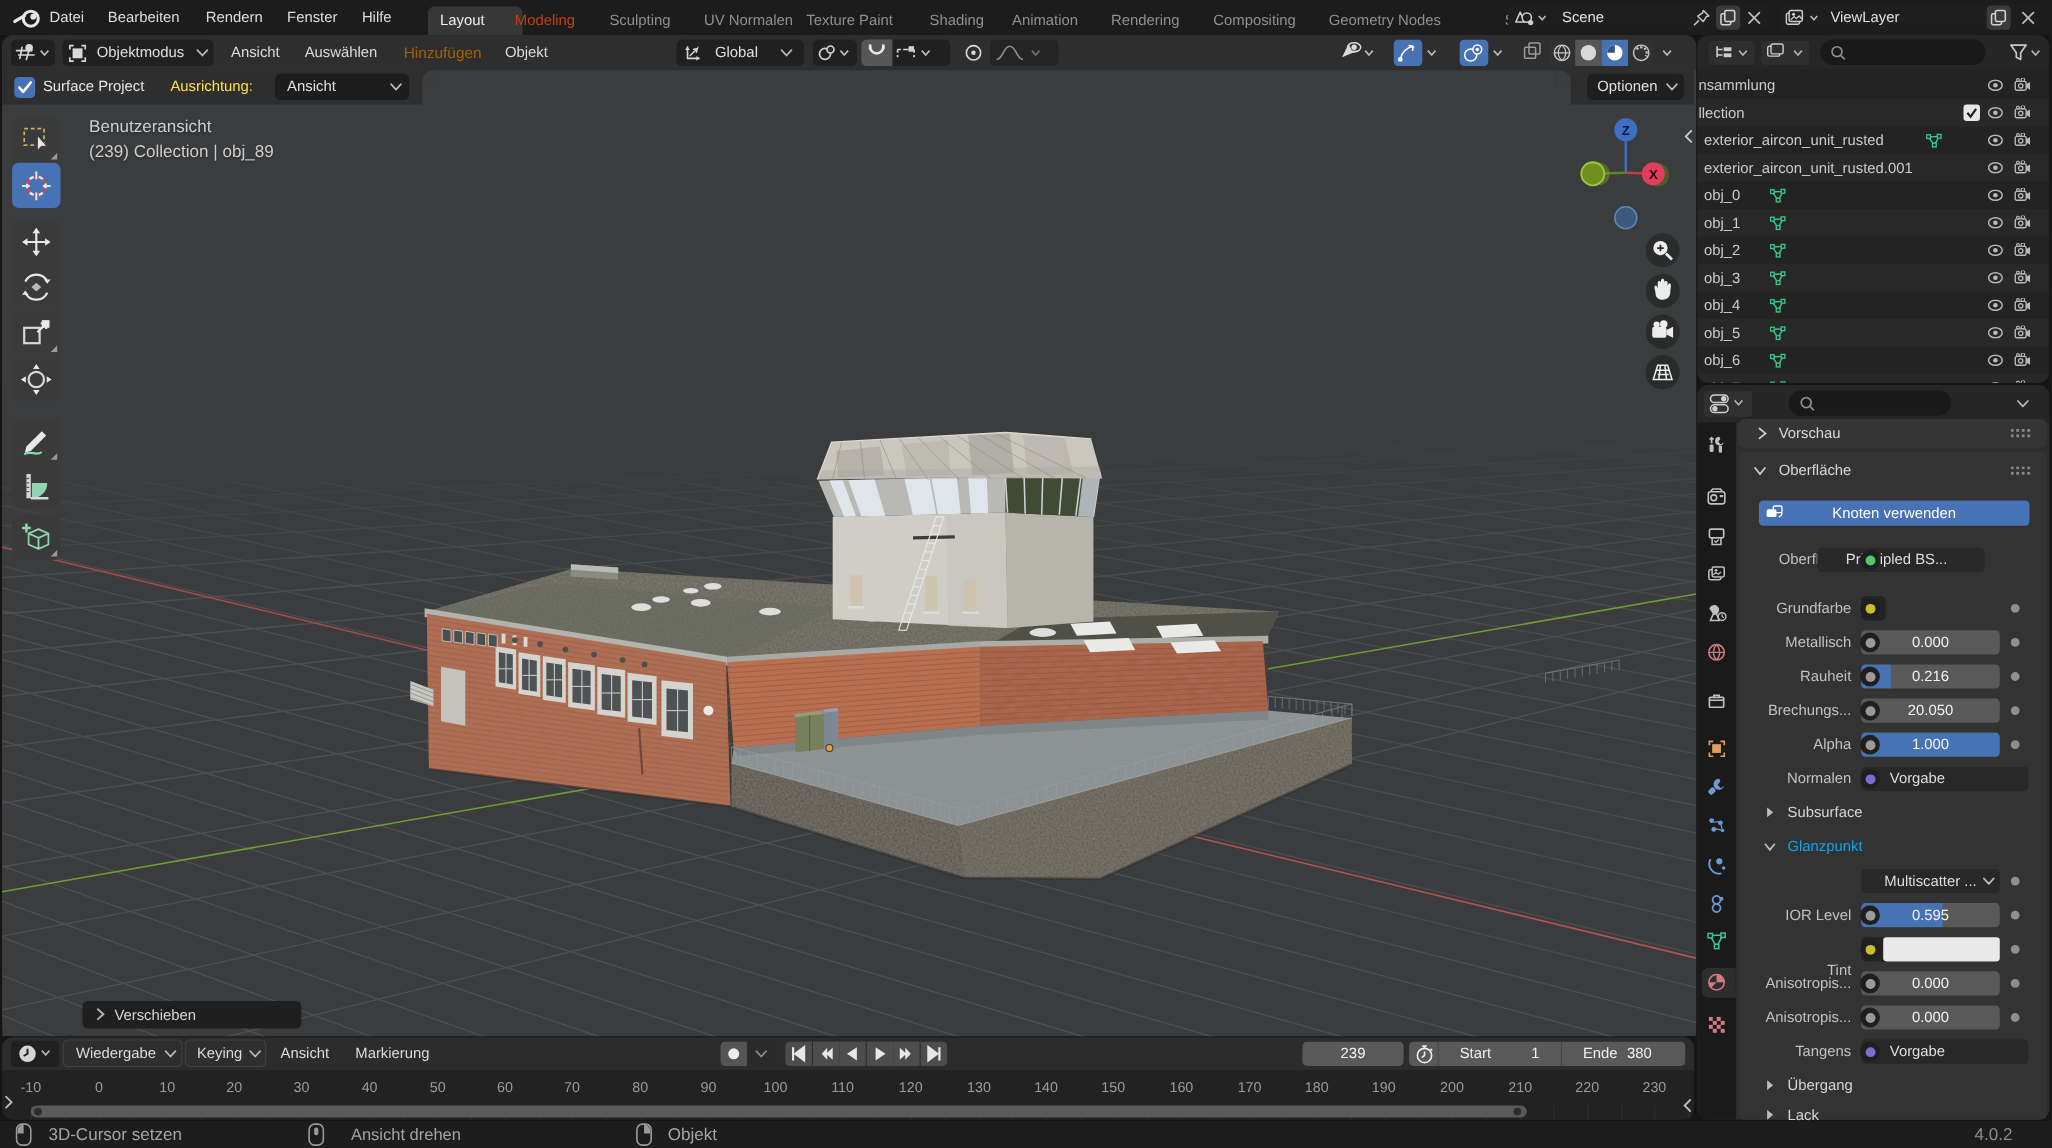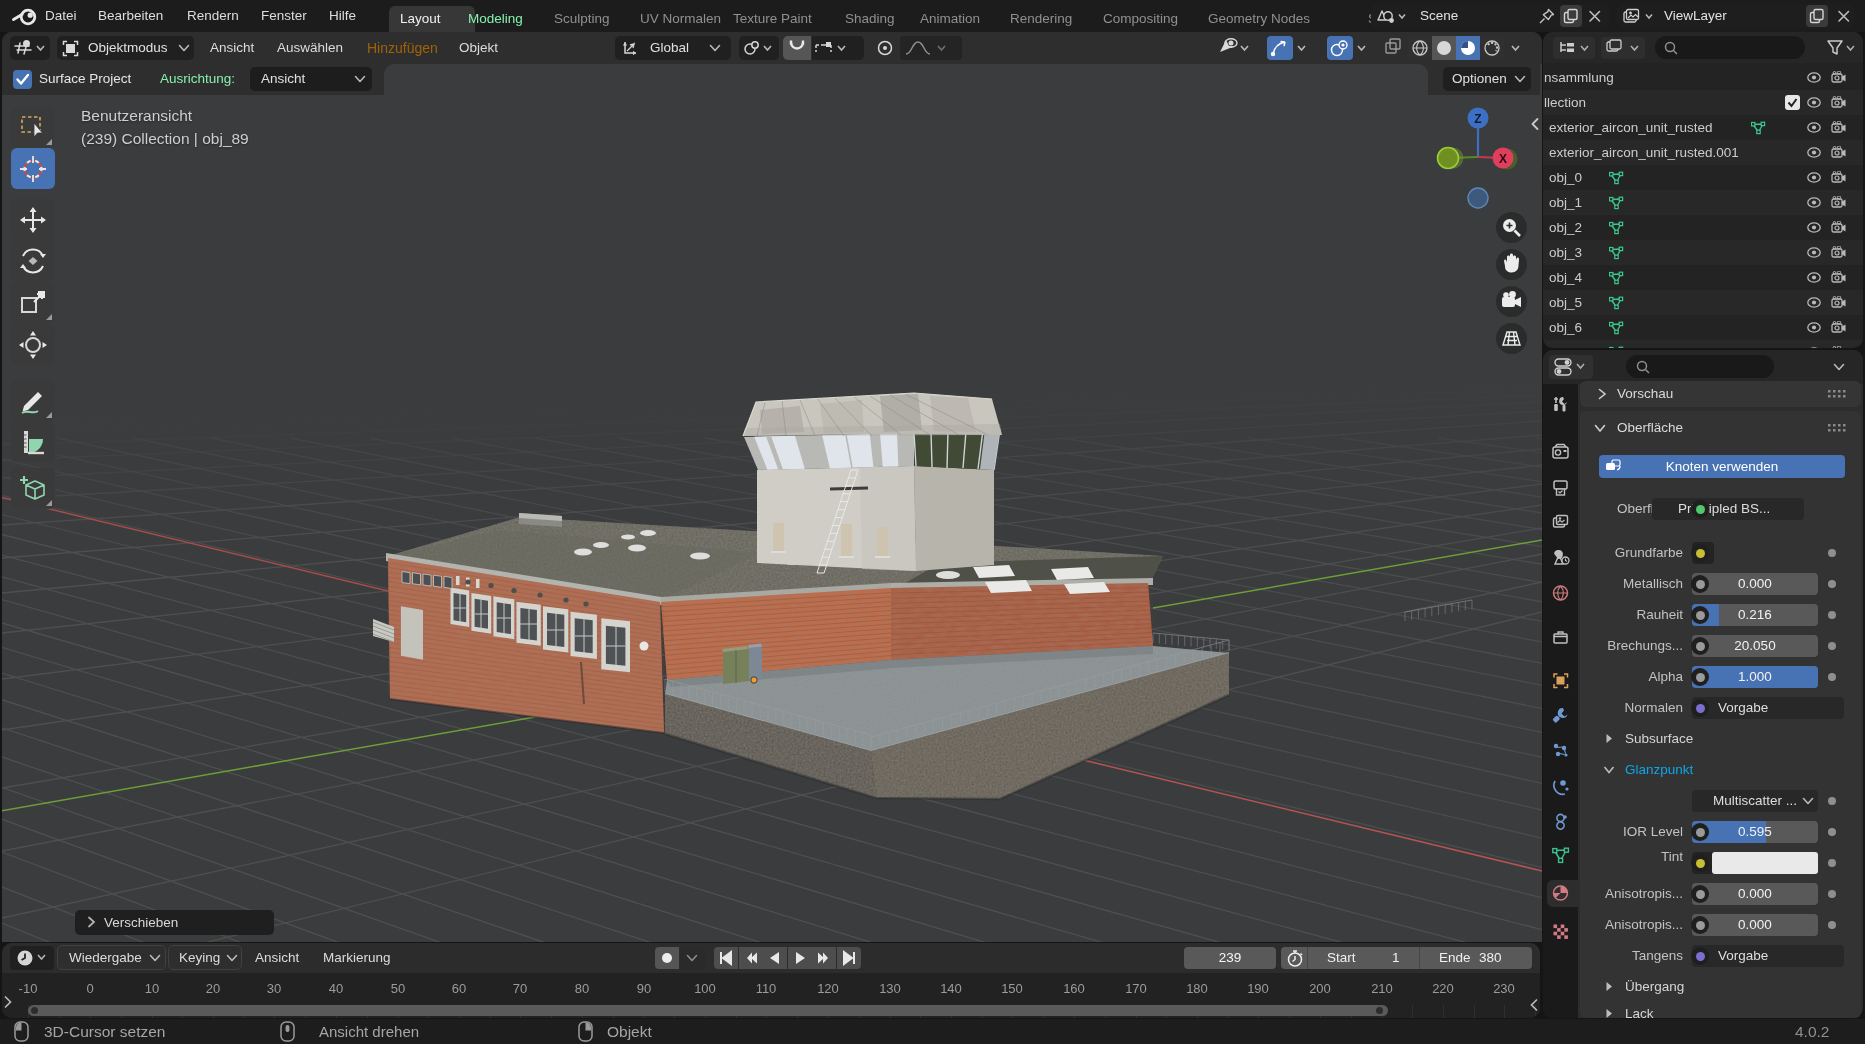--- a/index.html
+++ b/index.html
@@ -14,21 +14,21 @@
 <circle cx="19.2" cy="10.2" r="2.6" fill="#e7e7e7"></circle>
 <path d="M 2.5 14.5 L 11 9.5" stroke="#e7e7e7" stroke-width="3" stroke-linecap="round"></path>
 </svg>
 <div class="abs" style="left:45px;top:0;height:31px;line-height:31px;font-size:13.5px;color:#dedede;">Datei</div>
 <div class="abs" style="left:98px;top:0;height:31px;line-height:31px;font-size:13.5px;color:#dedede;">Bearbeiten</div>
 <div class="abs" style="left:187px;top:0;height:31px;line-height:31px;font-size:13.5px;color:#dedede;">Rendern</div>
 <div class="abs" style="left:261px;top:0;height:31px;line-height:31px;font-size:13.5px;color:#dedede;">Fenster</div>
 <div class="abs" style="left:329px;top:0;height:31px;line-height:31px;font-size:13.5px;color:#dedede;">Hilfe</div>
 <div class="abs" style="left:389px;top:6px;width:86px;height:26px;background:#373737;border-radius:6px 6px 0 0;"></div>
 <div class="abs" style="left:400px;top:6px;height:26px;line-height:26px;color:#f0f0f0;font-size:13.5px;white-space:nowrap;">Layout</div>
-<div class="abs" style="left:468px;top:6px;height:26px;line-height:26px;color:#86efac;font-size:13.5px;white-space:nowrap;">Modeling</div>
+<div class="abs" style="left:468px;top:6px;height:26px;line-height:26px;color:#c2410c;font-size:13.5px;white-space:nowrap;">Modeling</div>
 <div class="abs" style="left:554px;top:6px;height:26px;line-height:26px;color:#909090;font-size:13.5px;white-space:nowrap;">Sculpting</div>
 <div class="abs" style="left:640px;top:6px;height:26px;line-height:26px;color:#909090;font-size:13.5px;white-space:nowrap;">UV Normalen</div>
 <div class="abs" style="left:733px;top:6px;height:26px;line-height:26px;color:#909090;font-size:13.5px;white-space:nowrap;">Texture Paint</div>
 <div class="abs" style="left:845px;top:6px;height:26px;line-height:26px;color:#909090;font-size:13.5px;white-space:nowrap;">Shading</div>
 <div class="abs" style="left:920px;top:6px;height:26px;line-height:26px;color:#909090;font-size:13.5px;white-space:nowrap;">Animation</div>
 <div class="abs" style="left:1010px;top:6px;height:26px;line-height:26px;color:#909090;font-size:13.5px;white-space:nowrap;">Rendering</div>
 <div class="abs" style="left:1103px;top:6px;height:26px;line-height:26px;color:#909090;font-size:13.5px;white-space:nowrap;">Compositing</div>
 <div class="abs" style="left:1208px;top:6px;height:26px;line-height:26px;color:#909090;font-size:13.5px;white-space:nowrap;">Geometry Nodes</div>
 <div class="abs" style="left:1345px;top:6px;height:26px;line-height:26px;color:#909090;font-size:13.5px;white-space:nowrap;margin-left:23px;">Sc</div>
 <div class="abs" style="left:1371px;top:4px;width:238px;height:24px;background:#1e1e1e;border-radius:5px;"></div>
@@ -579,21 +579,21 @@
 <rect x="262" y="0" width="24" height="24" rx="0" fill="#303030"></rect>
 <circle cx="274" cy="12" r="7" fill="none" stroke="#c8c8c8" stroke-width="1.3"></circle>
 <path d="M 270 9 a 5 5 0 0 1 8 6" stroke="#c8c8c8" stroke-width="2" fill="none" stroke-dasharray="2 1.6"></path>
 <path d="M 294 10 l 3.5 4 l 3.5 -4" stroke="#b8b8b8" stroke-width="1.6" fill="none"></path>
 </svg>
 <div class="abs" style="left:13px;top:70px;width:19px;height:19px;background:#4772b3;border-radius:4px;"></div>
 <svg class="abs" style="left:13px;top:70px" width="19" height="19" viewBox="0 0 19 19">
 <path d="M 4.5 9.5 l 3.5 4 l 7 -8.5" stroke="#fff" stroke-width="2.4" fill="none" stroke-linecap="round" stroke-linejoin="round"></path>
 </svg>
 <div class="abs" style="left:39px;top:63px;height:32px;line-height:32px;font-size:13.5px;color:#e6e6e6;">Surface Project</div>
-<div class="abs" style="left:160px;top:63px;width:84px;height:32px;line-height:32px;font-size:13.5px;color:#86efac;text-align:left;">Ausrichtung:</div>
+<div class="abs" style="left:146px;top:63px;width:84px;height:32px;line-height:32px;font-size:13.5px;color:#fde047;text-align:right;">Ausrichtung:</div>
 <div class="abs hdrbtn" style="left:250px;top:67px;width:122px;height:24px;background:#1d1d1d;"></div>
 <div class="abs" style="left:261px;top:67px;height:24px;line-height:24px;font-size:13.5px;color:#e0e0e0;">Ansicht</div>
 <svg class="abs" style="left:352px;top:71px" width="16" height="16" viewBox="0 0 16 16">
     <path d="M 3.5 5.525 L 8 10.475 L 12.5 5.525" stroke="#b8b8b8" stroke-width="1.6" fill="none" stroke-linecap="round" stroke-linejoin="round"></path>
   </svg>
 <div class="abs hdrbtn" style="left:1443px;top:67px;width:88px;height:24px;background:#1f1f1f;"></div>
 <div class="abs" style="left:1452px;top:67px;height:24px;line-height:24px;font-size:13.5px;color:#e0e0e0;">Optionen</div>
 <svg class="abs" style="left:1512px;top:71px" width="16" height="16" viewBox="0 0 16 16">
     <path d="M 3.5 5.525 L 8 10.475 L 12.5 5.525" stroke="#b8b8b8" stroke-width="1.6" fill="none" stroke-linecap="round" stroke-linejoin="round"></path>
   </svg>
@@ -1140,21 +1140,21 @@
   </svg>
 <div class="abs" style="left:1828px;top:797px;width:8px;height:8px;background:#8f8f8f;border-radius:50%;"></div>
 <div class="abs" style="left:1483px;top:820px;width:200px;height:23px;line-height:23px;font-size:13.5px;color:#c2c2c2;text-align:right;">IOR Level</div>
 <div class="abs" style="left:1692px;top:821px;width:126px;height:22px;background:#595959;border-radius:4px;overflow:hidden;">
 <div class="abs" style="left:0;top:0;width:74px;height:22px;background:#4772b3;"></div>
 <div class="abs" style="left:0;top:0;width:126px;height:22px;line-height:22px;font-size:13.5px;color:#f2f2f2;text-align:center;">0.595</div>
   </div>
 <div class="abs" style="left:1691px;top:823px;width:18px;height:18px;background:#1f1f1f;border-radius:50%;"></div>
 <div class="abs" style="left:1695.5px;top:827.5px;width:9px;height:9px;background:#9a9a9a;border-radius:50%;"></div>
 <div class="abs" style="left:1828px;top:828px;width:8px;height:8px;background:#8f8f8f;border-radius:50%;"></div>
-<div class="abs" style="left:1483px;top:845px;width:200px;height:23px;line-height:23px;font-size:13.5px;color:#c2c2c2;text-align:right;">Tint</div>
+<div class="abs" style="left:1483px;top:870px;width:200px;height:23px;line-height:23px;font-size:13.5px;color:#c2c2c2;text-align:right;">Tint</div>
 <div class="abs" style="left:1692px;top:852px;width:126px;height:22px;background:#232323;border-radius:4px;"></div>
 <div class="abs" style="left:1712px;top:852px;width:106px;height:22px;background:#e9e9e9;border-radius:3px;"></div>
 <div class="abs" style="left:1691px;top:854px;width:18px;height:18px;background:#1f1f1f;border-radius:50%;"></div>
 <div class="abs" style="left:1695.5px;top:858.5px;width:9px;height:9px;background:#c9bd34;border-radius:50%;"></div>
 <div class="abs" style="left:1828px;top:859px;width:8px;height:8px;background:#8f8f8f;border-radius:50%;"></div>
 <div class="abs" style="left:1483px;top:882px;width:200px;height:23px;line-height:23px;font-size:13.5px;color:#c2c2c2;text-align:right;">Anisotropis...</div>
 <div class="abs" style="left:1692px;top:883px;width:126px;height:22px;background:#595959;border-radius:4px;overflow:hidden;">
 <div class="abs" style="left:0;top:0;width:126px;height:22px;line-height:22px;font-size:13.5px;color:#f2f2f2;text-align:center;">0.000</div>
   </div>
 <div class="abs" style="left:1691px;top:885px;width:18px;height:18px;background:#1f1f1f;border-radius:50%;"></div>

